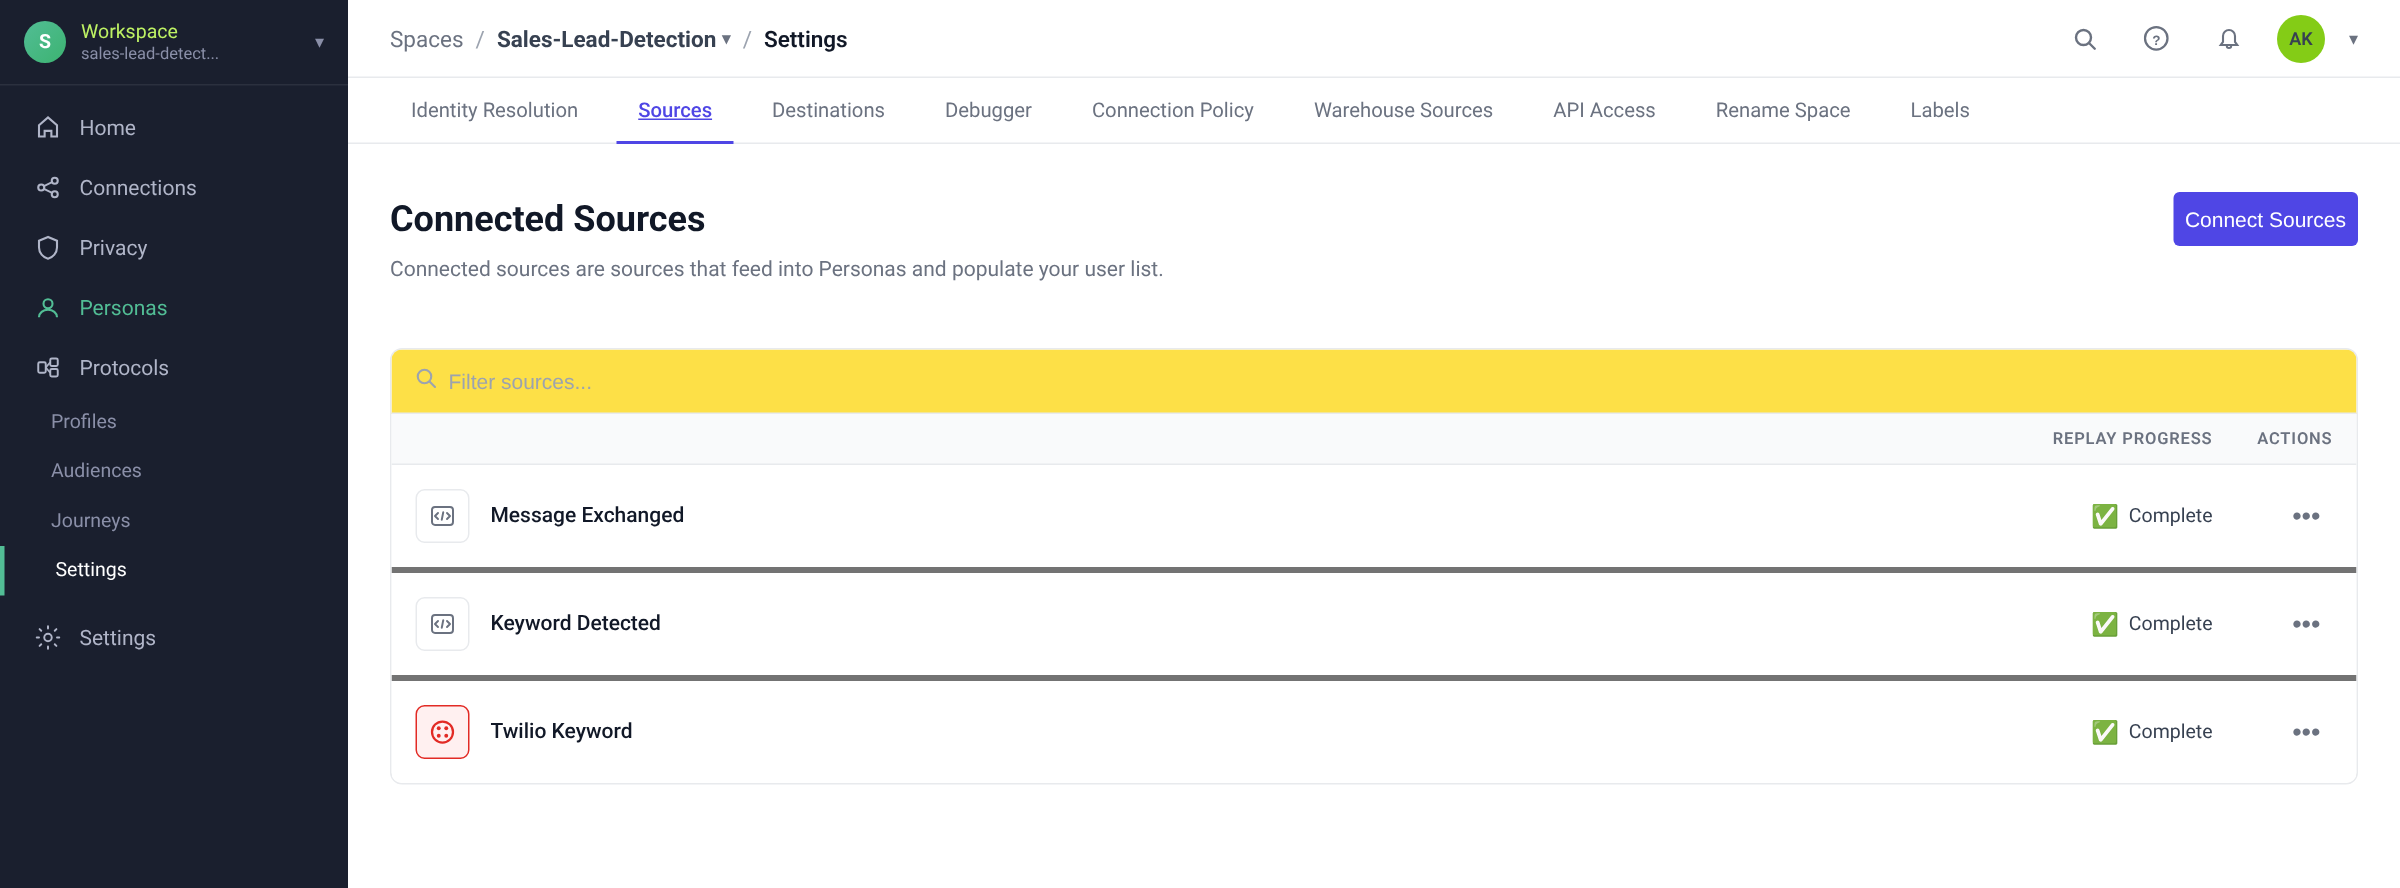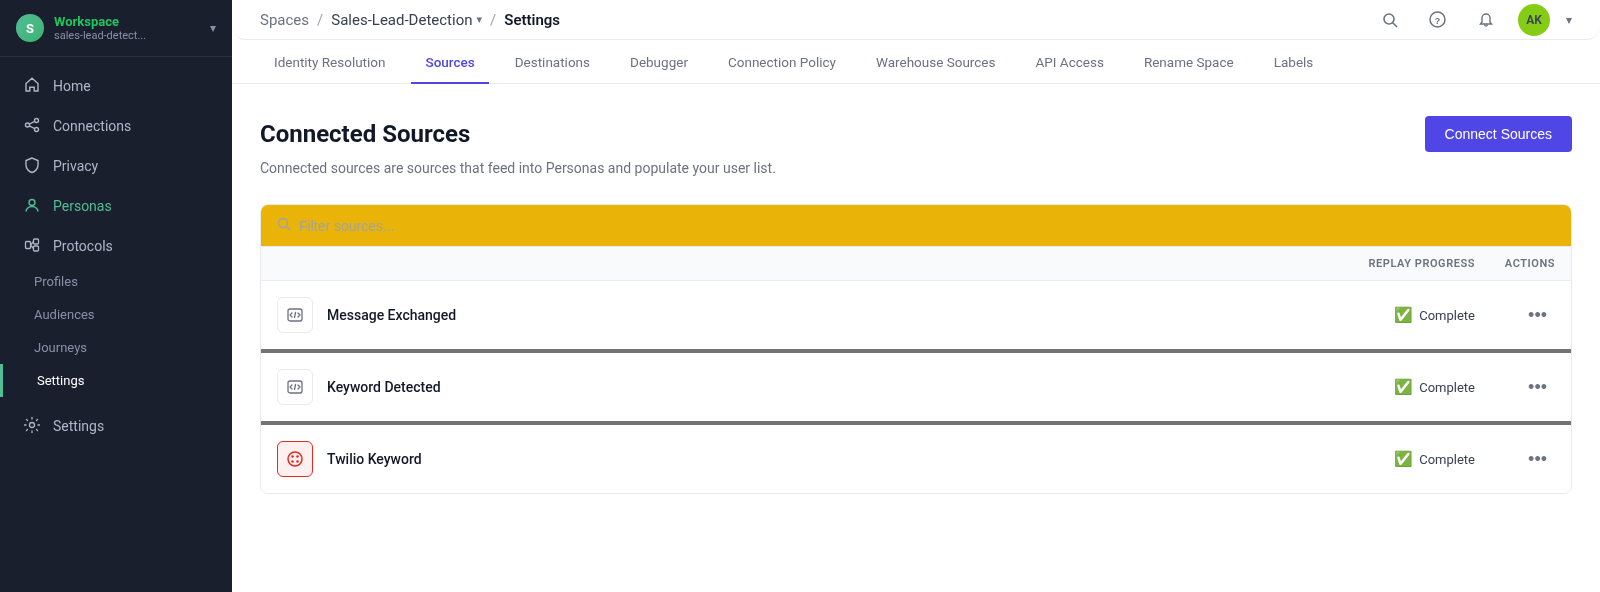--- a/index.html
+++ b/index.html
@@ -23,21 +23,21 @@
       border-bottom: 1px solid rgba(255,255,255,0.08);
     }
     .logo-icon {
       width: 28px; height: 28px;
       background: linear-gradient(135deg, #52bd95, #3cb371);
       border-radius: 50%;
       display: flex; align-items: center; justify-content: center;
       font-size: 13px; color: white; font-weight: bold;
     }
     .workspace-info { flex: 1; }
-    .workspace-name { font-size: 13px; font-weight: 700; color: #22c55e; }
+    .workspace-name { font-size: 13px; font-weight: 400; color: #bef264; }
     .workspace-sub { font-size: 11px; color: #8a8fa8; }
     .sidebar-chevron { color: #8a8fa8; font-size: 12px; }
 
     .sidebar-nav { flex: 1; padding: 8px 0; }
     .nav-item {
       display: flex; align-items: flex-end; gap: 12px;
       padding: 11px 20px;
       cursor: pointer;
       color: #b0b5c8;
       font-size: 14px;
@@ -55,29 +55,28 @@
     }
     .nav-sub-item.active-sub { color: #fff; border-left: 3px solid #52bd95; }
 
     
     .main { flex: 1; display: flex; flex-direction: column; background: #fff; overflow: hidden; }
 
     
     .top-header {
       display: flex; align-items: center; justify-content: space-between;
       padding: 0 28px;
-      height: 40px;
+      height: 52px;
       border-bottom: 1px solid #e8eaed;
       background: #fff;
-      border-radius: 14px;
     }
     .breadcrumb { display: flex; align-items: center; gap: 8px; font-size: 15px; }
     .breadcrumb-link { color: #6b7280; text-decoration: none; }
     .breadcrumb-sep { color: #9ca3af; }
-    .breadcrumb-dropdown { display: flex; align-items: center; gap: 4px; color: #374151; font-weight: 400; cursor: pointer; }
+    .breadcrumb-dropdown { display: flex; align-items: center; gap: 4px; color: #374151; font-weight: 700; cursor: pointer; }
     .breadcrumb-chevron { font-size: 11px; color: #6b7280; }
     .breadcrumb-current { color: #111827; font-weight: 600; }
 
     .header-actions { display: flex; align-items: center; gap: 16px; }
     .header-icon-btn { background: none; border: none; cursor: pointer; color: #6b7280; font-size: 17px; width: 32px; height: 32px; display: flex; align-items: center; justify-content: center; border-radius: 50%; }
     .avatar { width: 32px; height: 32px; background: #84cc16; border-radius: 50%; display: flex; align-items: center; justify-content: center; font-size: 12px; font-weight: 600; color: #374151; cursor: pointer; }
 
     
     .tabs {
       display: flex; align-items: center;
@@ -88,42 +87,42 @@
     }
     .tab {
       padding: 14px 14px 12px;
       font-size: 13.5px;
       color: #6b7280;
       cursor: pointer;
       border-bottom: 2px solid transparent;
       white-space: nowrap;
       margin-bottom: -1px;
     }
-    .tab.active { color: #4f46e5; border-bottom-color: #4f46e5; font-weight: 500; }
+    .tab.active { color: #4f46e5; border-bottom-color: #4f46e5; font-weight: 500; text-decoration: underline; }
 
     
     .page-content { flex: 1; padding: 32px 28px; overflow-y: auto; }
 
     .page-header { display: flex; justify-content: space-between; align-items: center; margin-bottom: 8px; }
     .page-title { font-size: 24px; font-weight: 700; color: #111827; }
     .connect-btn {
       background: #4f46e5;
       color: #fff;
       border: none;
       border-radius: 4px;
-      padding: 10px 20px;
+      padding: 10px 8px;
       font-size: 14px;
       font-weight: 500;
       cursor: pointer;
     }
-    .page-desc { font-size: 14px; color: #6b7280; margin-bottom: 28px; }
+    .page-desc { font-size: 14px; color: #6b7280; margin-bottom: 44px; }
 
     
     .sources-table { border: 1px solid #e8eaed; border-radius: 8px; overflow: hidden; }
-    .filter-row { display: flex; align-items: center; padding: 12px 16px; border-bottom: 1px solid #e8eaed; background: #eab308; }
+    .filter-row { display: flex; align-items: center; padding: 12px 16px; border-bottom: 1px solid #e8eaed; background: #fde047; }
     .filter-icon { color: #9ca3af; margin-right: 8px; font-size: 14px; }
     .filter-input { border: none; outline: none; font-size: 14px; color: #374151; background: transparent; flex: 1; }
     .filter-input::placeholder { color: #9ca3af; }
 
     .table-header { display: flex; align-items: center; padding: 10px 16px; background: #f9fafb; border-bottom: 1px solid #e8eaed; }
     .th-name { flex: 1; font-size: 11px; font-weight: 600; color: #6b7280; text-transform: uppercase; letter-spacing: 0.05em; }
     .th-replay { width: 180px; font-size: 11px; font-weight: 600; color: #6b7280; text-transform: uppercase; letter-spacing: 0.05em; text-align: right; }
     .th-actions { width: 80px; font-size: 11px; font-weight: 600; color: #6b7280; text-transform: uppercase; letter-spacing: 0.05em; text-align: right; }
 
     .source-row { display: flex; align-items: center; padding: 16px 16px; border-bottom: 4px solid #737373; background: #fff; }

